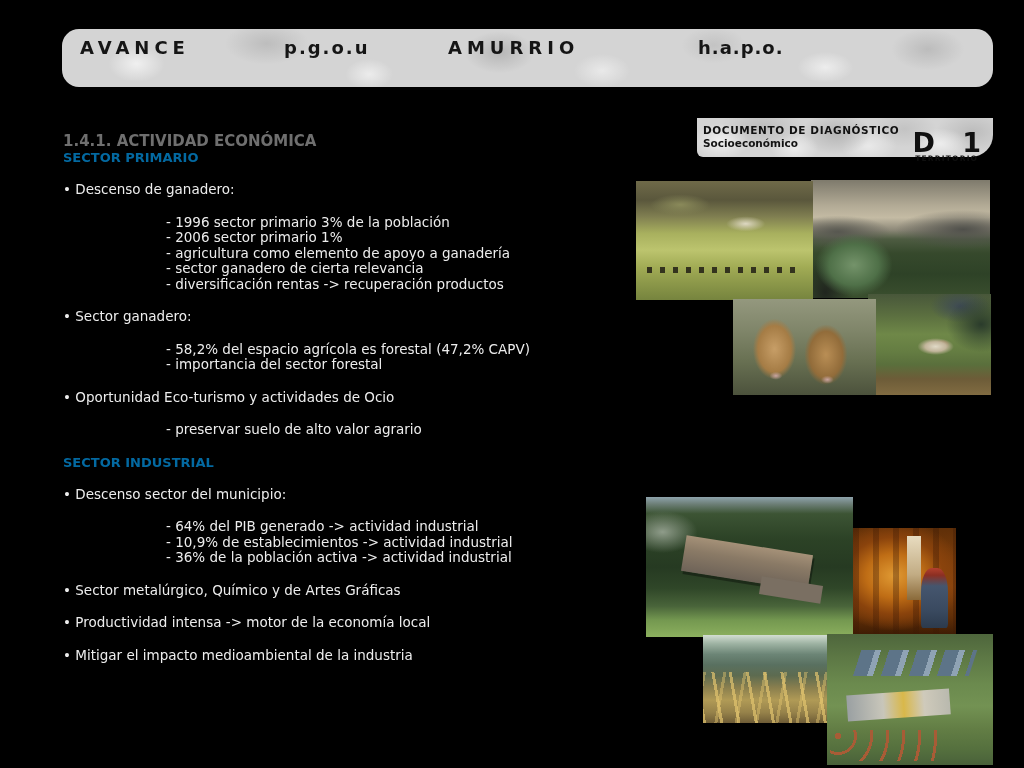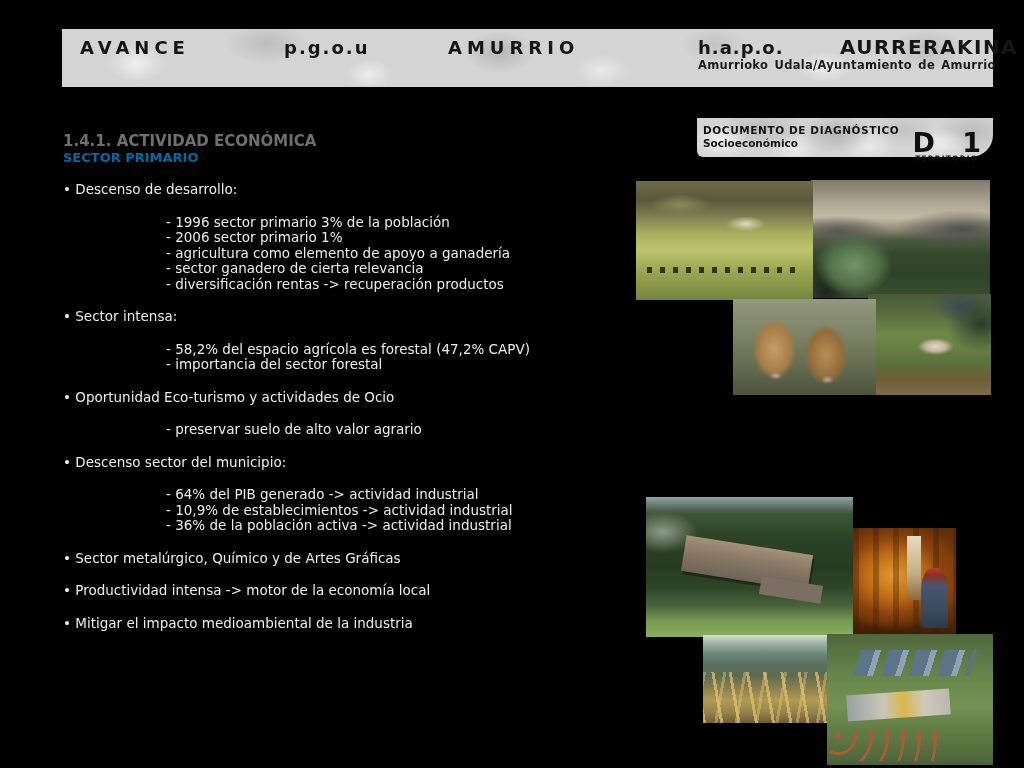--- a/index.html
+++ b/index.html
@@ -9,21 +9,21 @@
   
   .texture{background-color:#d4d4d4;background-image:
     radial-gradient(40px 26px at 8% 60%,  #f0f0f0 0%, rgba(240,240,240,0) 70%),
     radial-gradient(60px 30px at 22% 25%, #bdbdbd 0%, rgba(189,189,189,0) 70%),
     radial-gradient(34px 22px at 33% 78%, #ececec 0%, rgba(236,236,236,0) 70%),
     radial-gradient(50px 30px at 47% 40%, #b6b6b6 0%, rgba(182,182,182,0) 70%),
     radial-gradient(40px 24px at 58% 72%, #e9e9e9 0%, rgba(233,233,233,0) 70%),
     radial-gradient(46px 26px at 70% 28%, #c3c3c3 0%, rgba(195,195,195,0) 70%),
     radial-gradient(40px 22px at 82% 66%, #ededed 0%, rgba(237,237,237,0) 70%),
     radial-gradient(52px 30px at 93% 35%, #bcbcbc 0%, rgba(188,188,188,0) 70%);}
-  .strip{position:absolute;left:62px;top:29px;width:931px;height:58px;}
+  .strip{position:absolute;left:62px;top:29px;width:931px;height:58px;border-radius:17px;}
   .ext{position:absolute;left:697px;top:87px;width:296px;height:39px;border-radius:0 0 22px 6px;margin-top:31px;}
   .ht{position:absolute;top:8px;color:#151515;font-weight:600;font-size:18px;white-space:nowrap;}
   .t-avance{left:18px;letter-spacing:5px;}
   .t-pgou{left:222px;letter-spacing:2px;}
   .t-amurrio{left:386px;letter-spacing:5px;}
   .t-hapo{left:636px;letter-spacing:1px;font-weight:700;}
   .t-aurrerakina{left:778px;letter-spacing:1.5px;font-size:20px;top:6px;}
   .hsub{position:absolute;left:636px;top:29px;color:#1b1b1b;font-weight:700;font-size:11.5px;
         letter-spacing:0.3px;word-spacing:2px;white-space:nowrap;}
   .doc{position:absolute;left:6px;top:6px;color:#121212;}
@@ -99,53 +99,52 @@
 </head>
 <body>
 
 <div class="slide">
 
   <div class="strip texture">
     <span class="ht t-avance">AVANCE</span>
     <span class="ht t-pgou">p.g.o.u</span>
     <span class="ht t-amurrio">AMURRIO</span>
     <span class="ht t-hapo">h.a.p.o.</span>
-    <span class="ht t-aurrerakina">AURRERAKINA</span>
-    <span class="hsub">Amurrioko Udala/Ayuntamiento de Amurrio</span>
   </div>
 
   <div class="ext texture">
     <div class="doc">
       <div class="doc1">DOCUMENTO DE DIAGNÓSTICO</div>
       <div class="doc2">Socioeconómico</div>
     </div>
     <div class="dcode">
       <div class="d1">D 1</div>
       <div class="dterr">TERRITORIO</div>
     </div>
   </div>
 
   <main class="content">
     <div class="t">1.4.1. ACTIVIDAD ECONÓMICA</div>
     <div class="h">SECTOR PRIMARIO</div>
 
-    <div class="b gap">• Descenso de desarrollo:</div>
+    <div class="b gap">• Descenso de ganadero:</div>
     <div class="s gap">- 1996 sector primario 3% de la población</div>
     <div class="s">- 2006 sector primario 1%</div>
     <div class="s">- agricultura como elemento de apoyo a ganadería</div>
     <div class="s">- sector ganadero de cierta relevancia</div>
     <div class="s">- diversificación rentas -&gt; recuperación productos</div>
 
-    <div class="b gap">• Sector intensa:</div>
+    <div class="b gap">• Sector ganadero:</div>
     <div class="s gap">- 58,2% del espacio agrícola es forestal (47,2% CAPV)</div>
     <div class="s">- importancia del sector forestal</div>
 
     <div class="b gap">• Oportunidad Eco-turismo y actividades de Ocio</div>
     <div class="s gap">- preservar suelo de alto valor agrario</div>
 
+    <div class="h gap">SECTOR INDUSTRIAL</div>
 
     <div class="b gap">• Descenso sector del municipio:</div>
     <div class="s gap">- 64% del PIB generado -&gt; actividad industrial</div>
     <div class="s">- 10,9% de establecimientos -&gt; actividad industrial</div>
     <div class="s">- 36% de la población activa -&gt; actividad industrial</div>
 
     <div class="b gap">• Sector metalúrgico, Químico y de Artes Gráficas</div>
     <div class="b gap">• Productividad intensa -&gt; motor de la economía local</div>
     <div class="b gap">• Mitigar el impacto medioambiental de la industria</div>
   </main>

